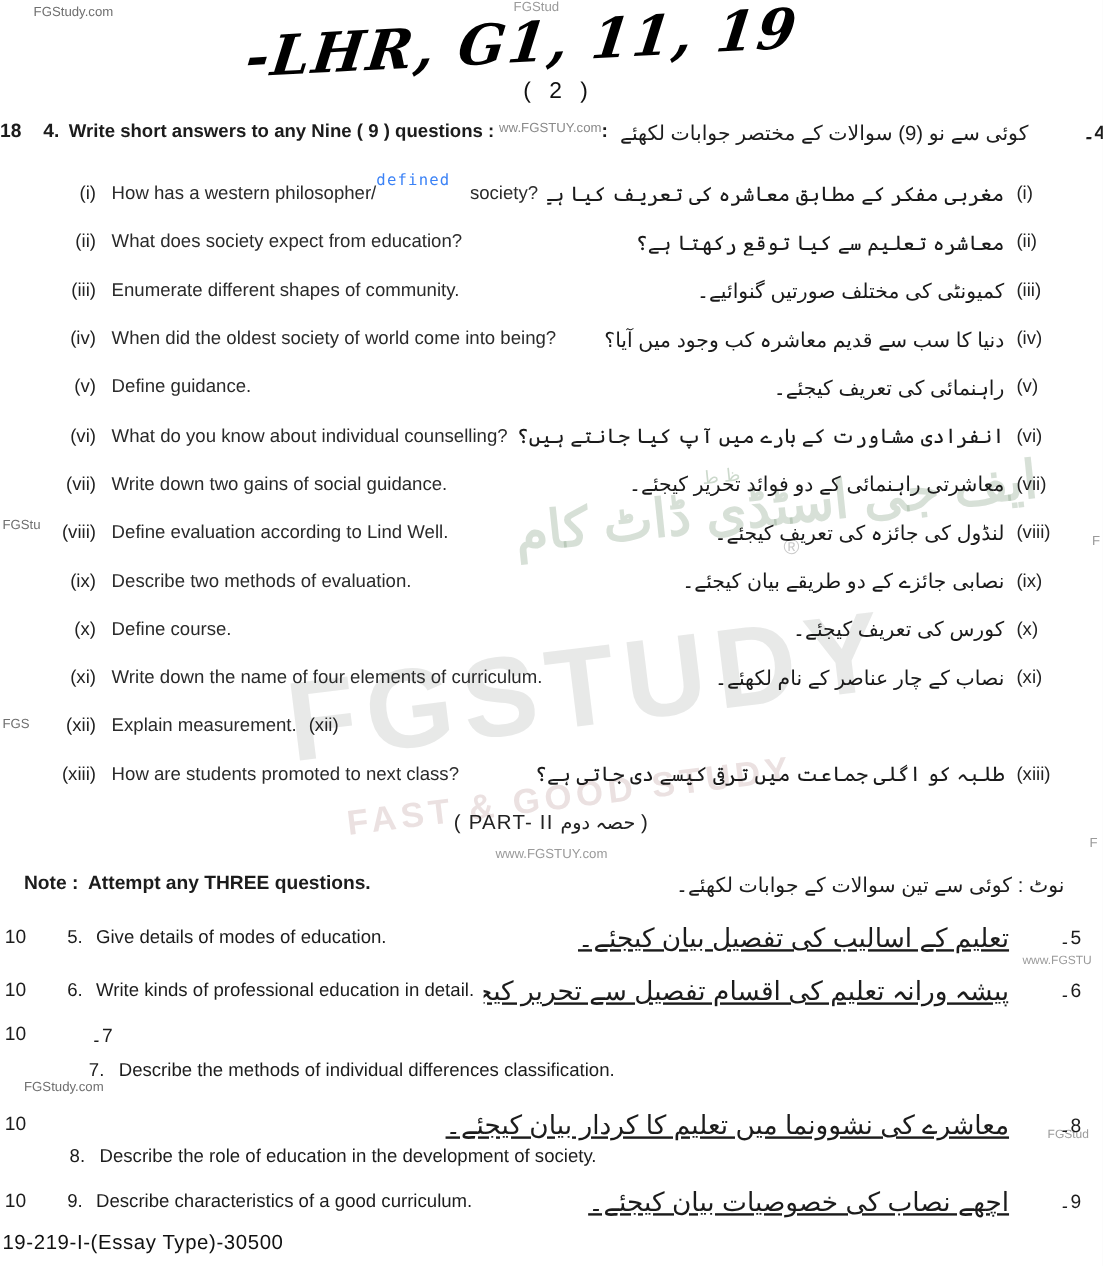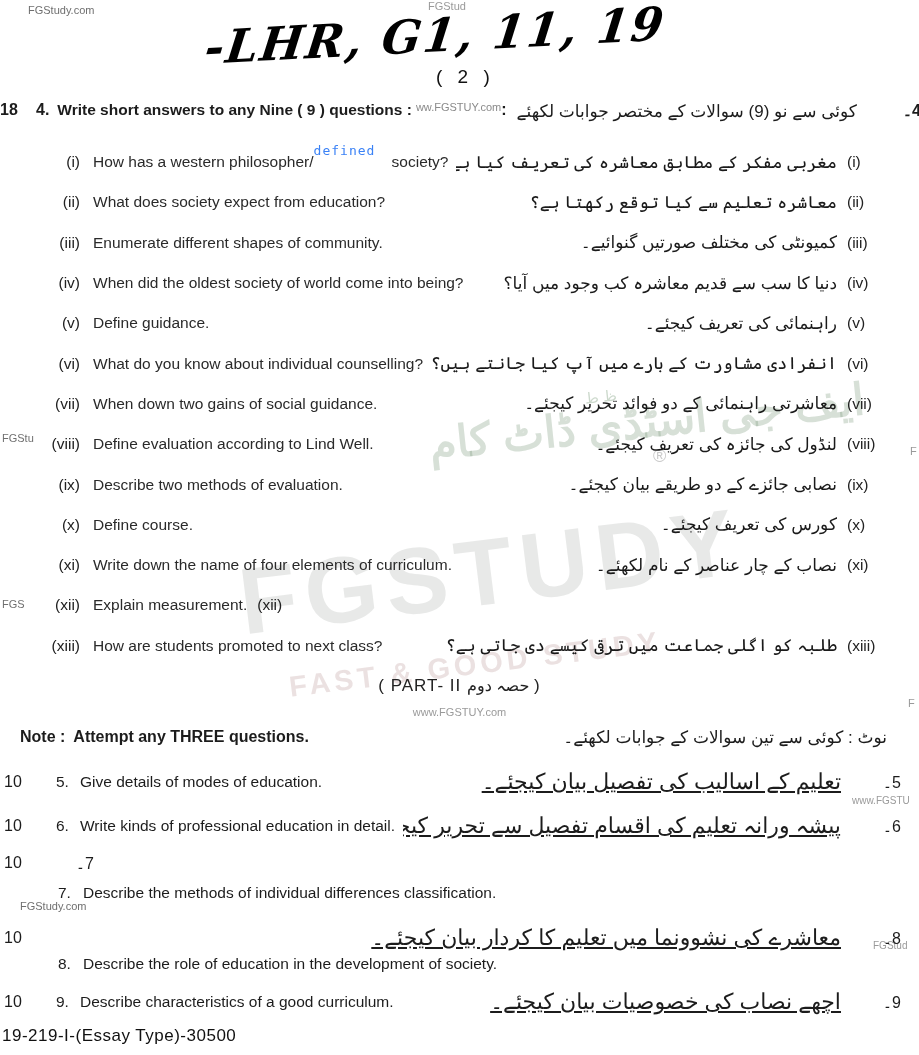--- a/index.html
+++ b/index.html
@@ -160,21 +160,21 @@
 
     <div class="sq">
       <span class="sq-num">(vi)</span>
       <span class="sq-en">What do you know about individual counselling?</span>
       <span class="sq-ur" dir="rtl">انفرادی مشاورت کے بارے میں آپ کیا جانتے ہیں؟</span>
       <span class="sq-numur">(vi)</span>
     </div>
 
     <div class="sq">
       <span class="sq-num">(vii)</span>
-      <span class="sq-en">When down two gains of social guidance.</span>
+      <span class="sq-en">Write down two gains of social guidance.</span>
       <span class="sq-ur" dir="rtl">معاشرتی راہنمائی کے دو فوائد تحریر کیجئے۔</span>
       <span class="sq-numur">(vii)</span>
     </div>
 
     <div class="sq">
       <span class="sq-num">(viii)</span>
       <span class="sq-en">Define evaluation according to Lind Well.</span>
       <span class="sq-ur" dir="rtl">لنڈول کی جائزہ کی تعریف کیجئے۔</span>
       <span class="sq-numur">(viii)</span>
     </div>
@@ -241,21 +241,21 @@
     <span class="mq-num">6.</span>
     <span class="mq-en">Write kinds of professional education in detail.</span>
     <span class="mq-ur" dir="rtl">پیشہ ورانہ تعلیم کی اقسام تفصیل سے تحریر کیجئے۔</span>
     <span class="mq-numur" dir="rtl">6۔</span>
   </div>
 
   <div class="abs mq" style="top:843px;">
     <span class="mq-marks">10</span>
     <span class="mq-numur" dir="rtl">7۔</span>
   </div>
-  <div class="abs mq-enline" style="top:884px;">
+  <div class="abs mq-enline" style="top:884px;margin-left:16px;">
     <span class="n">7.</span><span>Describe the methods of individual differences classification.</span>
   </div>
 
   <div class="abs mq" style="top:918px;">
     <span class="mq-marks">10</span>
     <span class="mq-ur" dir="rtl">معاشرے کی نشوونما میں تعلیم کا کردار بیان کیجئے۔</span>
     <span class="mq-numur" dir="rtl">8۔</span>
   </div>
   <div class="abs mq-enline" style="top:955px;">
     <span class="n">8.</span><span>Describe the role of education in the development of society.</span>

